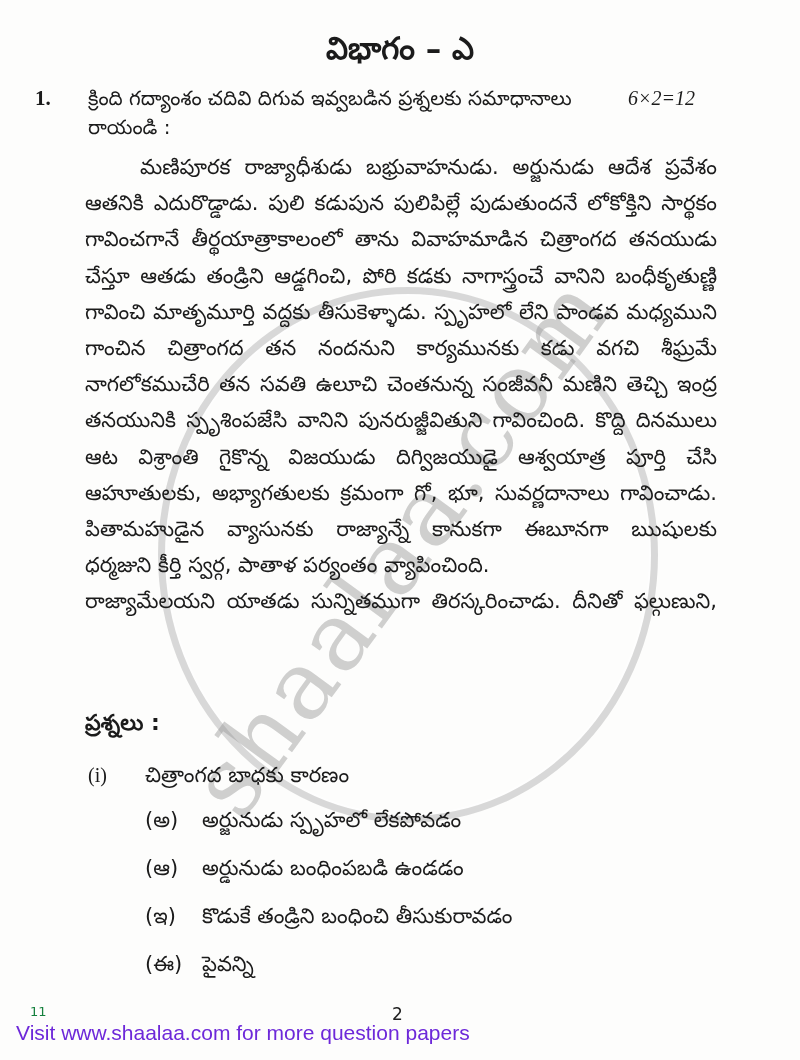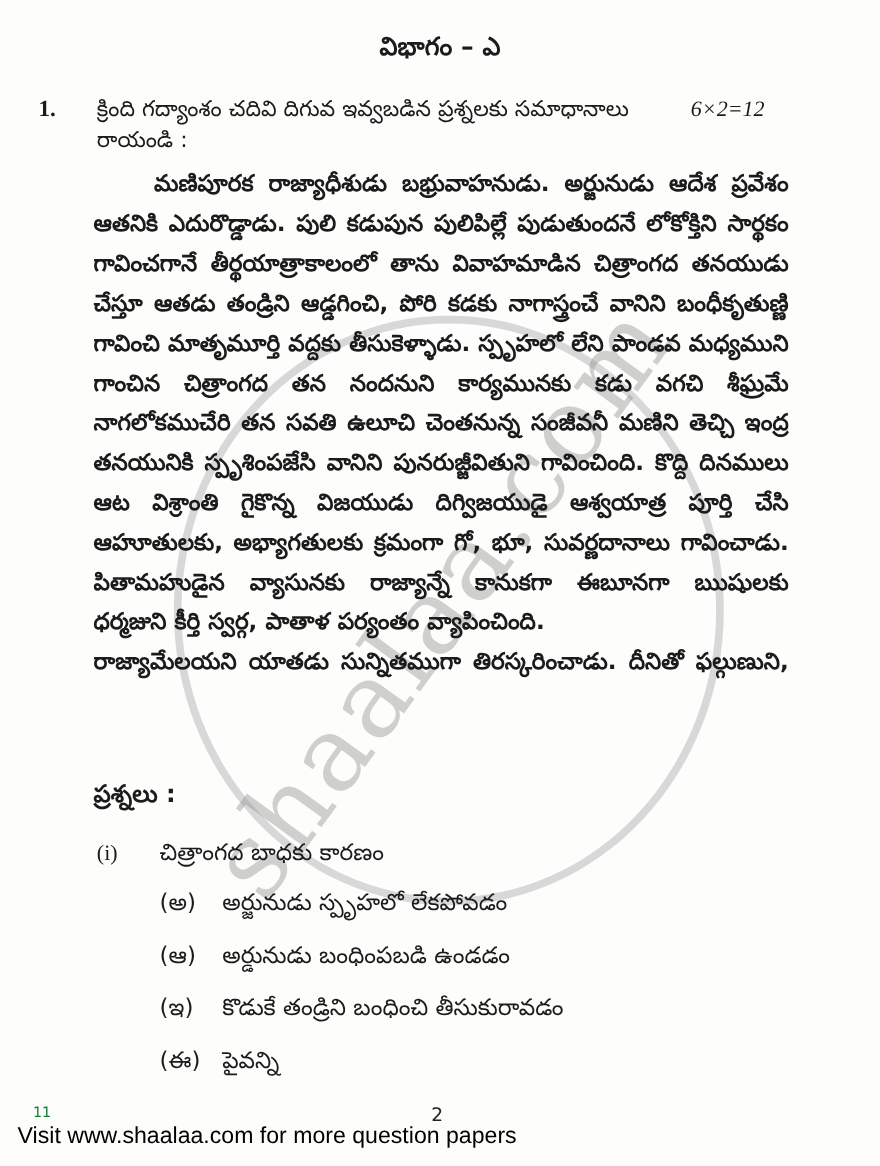--- a/index.html
+++ b/index.html
@@ -28,21 +28,21 @@
     font-family:"DejaVu Serif", serif;
     font-size:96px;
     letter-spacing:3px;
     color:rgba(150,150,150,.45);
     white-space:nowrap;
     pointer-events:none;
   }
   
   .section-title{
     position:absolute;left:0;top:30px;width:100%;
-    text-align:center;font-size:23px;font-weight:bold;
+    text-align:center;font-size:31px;font-weight:bold;
   }
   
   .q1-row{
     position:absolute;left:35px;top:86px;width:660px;
     display:flex;align-items:baseline;font-size:20px;
   }
   .q1-num{
     font-family:"Liberation Serif", serif;
     font-weight:bold;font-size:21px;width:53px;flex:0 0 auto;
   }
@@ -50,21 +50,21 @@
   .q1-marks{
     flex:0 0 auto;margin-left:29px;
     font-family:"Liberation Serif", serif;
     font-style:italic;font-size:20px;
   }
   
   .passage{
     position:absolute;left:85px;top:149px;width:632px;
     font-size:21px;line-height:36.2px;
   }
-  .pline{text-align:justify;text-align-last:justify;height:36.2px;overflow:hidden;font-weight:bold;}
+  .pline{text-align:justify;text-align-last:justify;height:36.2px;overflow:hidden;}
   .pline.first{text-indent:55px;}
   .pline.last{text-align-last:left;}
   
   .q-heading{
     position:absolute;left:85px;top:710px;
     font-size:22px;font-weight:bold;
   }
   .subq-row{
     position:absolute;left:88px;top:763px;width:620px;
     display:flex;align-items:baseline;font-size:21px;
@@ -77,21 +77,21 @@
     position:absolute;left:145px;top:808px;width:560px;
   }
   .option-row{display:flex;align-items:baseline;height:48px;font-size:21px;}
   .option-label{width:57px;flex:0 0 auto;}
   
   .pg-num-left{position:absolute;left:30px;top:1004px;font-size:13px;color:#15803d;}
   .pg-num-center{position:absolute;left:392px;top:1004px;font-size:17px;color:#222;}
   .footer-promo{
     position:absolute;left:16px;top:1021px;
     font-family:"Liberation Sans", sans-serif;
-    font-size:21px;color:#000000;
+    font-size:21px;color:#6d28d9;
   }
 </style>
 </head>
 <body>
 
 <div class="page">
 
   <div class="wm-ring"></div>
   <div class="wm-text">shaalaa.com</div>
 

